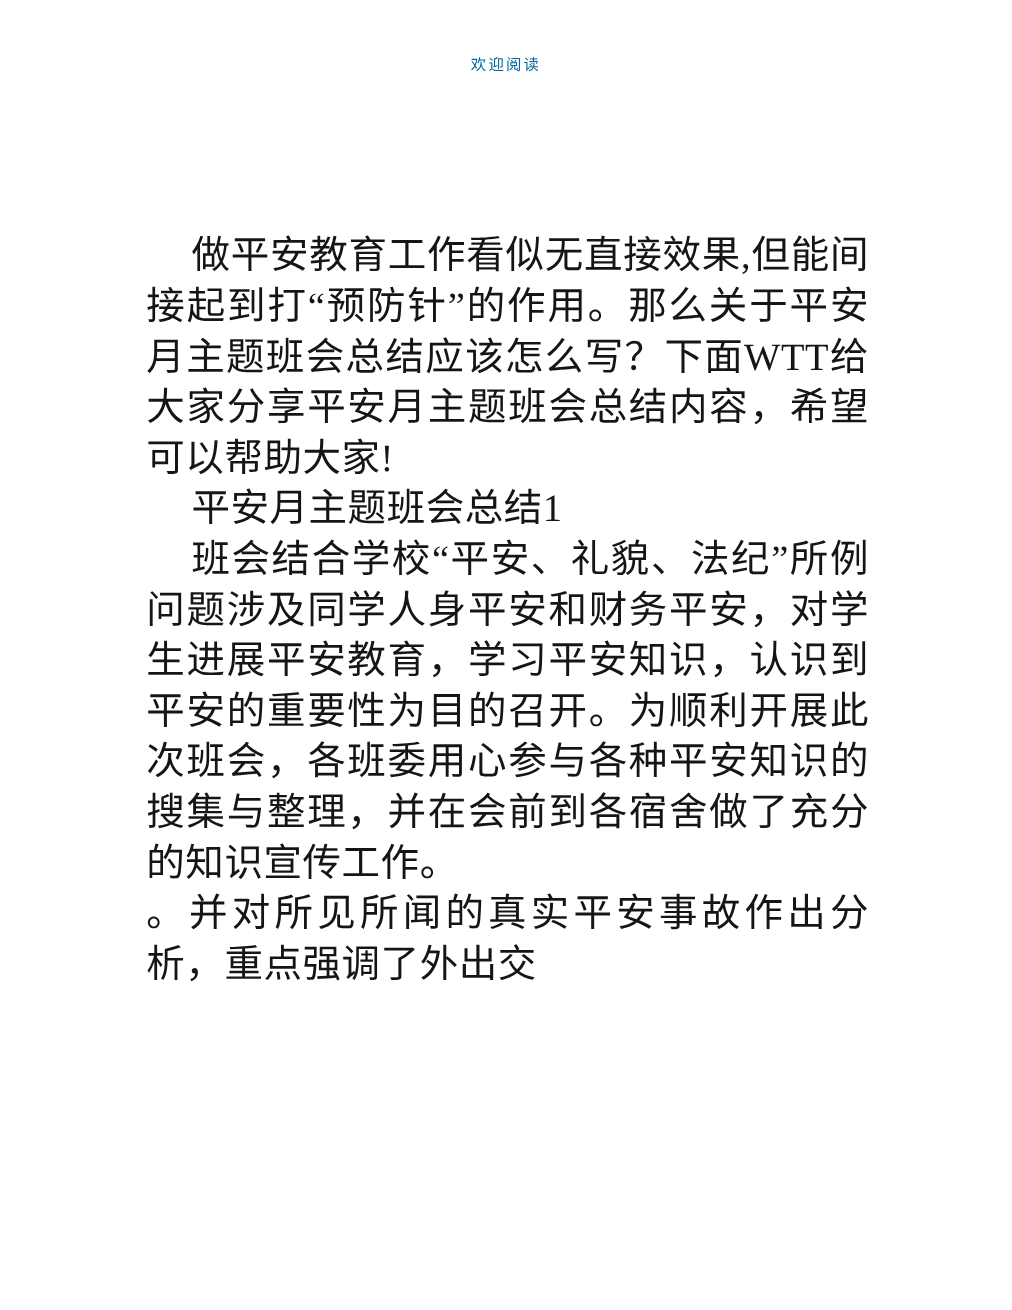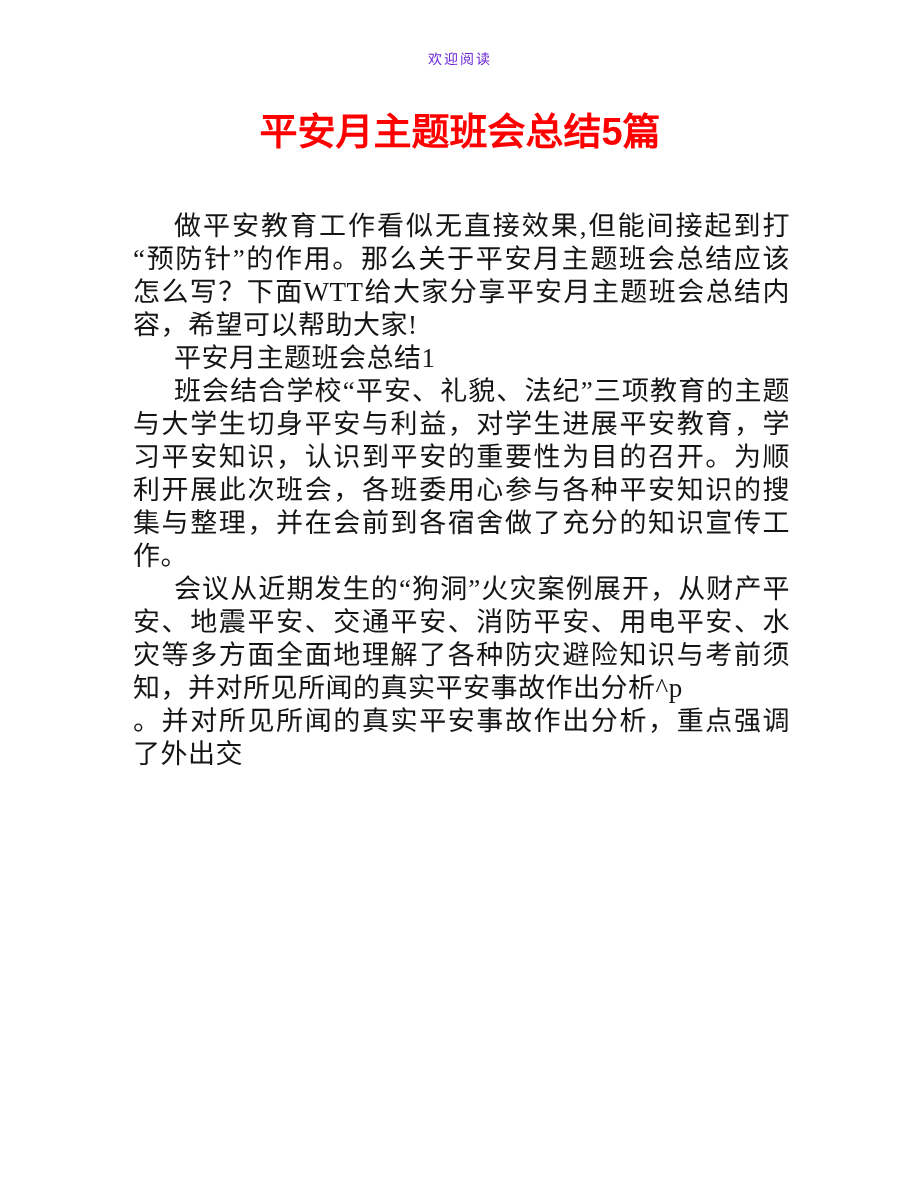--- a/index.html
+++ b/index.html
@@ -17,65 +17,63 @@
     font-family: "Liberation Serif", "DejaVu Serif", serif;
   }
   .doc-header {
     position: absolute;
     top: 48px;
     left: 0;
     width: 100%;
     text-align: center;
     font-size: 14px;
     letter-spacing: 2px;
-    color: #6d28d9;
+    color: #0369a1;
   }
   .doc-title {
     position: absolute;
     top: 108px;
     left: 0;
     width: 100%;
     text-align: center;
     font-family: "Liberation Sans", "DejaVu Sans", sans-serif;
     font-weight: 700;
     font-size: 38px;
     line-height: 48px;
     color: #fe0000;
     margin: 0;
   }
   .doc-body {
     position: absolute;
     top: 210px;
     left: 133px;
     width: 657px;
-    font-size: 27px;
-    line-height: 33px;
+    font-size: 35px;
+    line-height: 46px;
     letter-spacing: 0.5px;
     color: #151515;
     text-align: justify;
     text-justify: inter-ideograph;
   }
   .doc-body p {
     margin: 0;
     padding: 0;
   }
   .doc-body p.indent {
     text-indent: 41px;
   }
 </style>
 </head>
 <body>
 
 <div class="page">
 
   <div class="doc-header">欢迎阅读</div>
 
-  <h1 class="doc-title">平安月主题班会总结5篇</h1>
 
   <div class="doc-body">
       <p class="indent">做平安教育工作看似无直接效果,但能间接起到打“预防针”的作用。那么关于平安月主题班会总结应该怎么写？下面WTT给大家分享平安月主题班会总结内容，希望可以帮助大家!</p>
       <p class="indent">平安月主题班会总结1</p>
-      <p class="indent">班会结合学校“平安、礼貌、法纪”三项教育的主题与大学生切身平安与利益，对学生进展平安教育，学习平安知识，认识到平安的重要性为目的召开。为顺利开展此次班会，各班委用心参与各种平安知识的搜集与整理，并在会前到各宿舍做了充分的知识宣传工作。</p>
-      <p class="indent">会议从近期发生的“狗洞”火灾案例展开，从财产平安、地震平安、交通平安、消防平安、用电平安、水灾等多方面全面地理解了各种防灾避险知识与考前须知，并对所见所闻的真实平安事故作出分析^p</p>
+      <p class="indent">班会结合学校“平安、礼貌、法纪”所例问题涉及同学人身平安和财务平安，对学生进展平安教育，学习平安知识，认识到平安的重要性为目的召开。为顺利开展此次班会，各班委用心参与各种平安知识的搜集与整理，并在会前到各宿舍做了充分的知识宣传工作。</p>
       <p>。并对所见所闻的真实平安事故作出分析，重点强调了外出交</p>
     </div>
 
 </div>
 
 </body></html>

